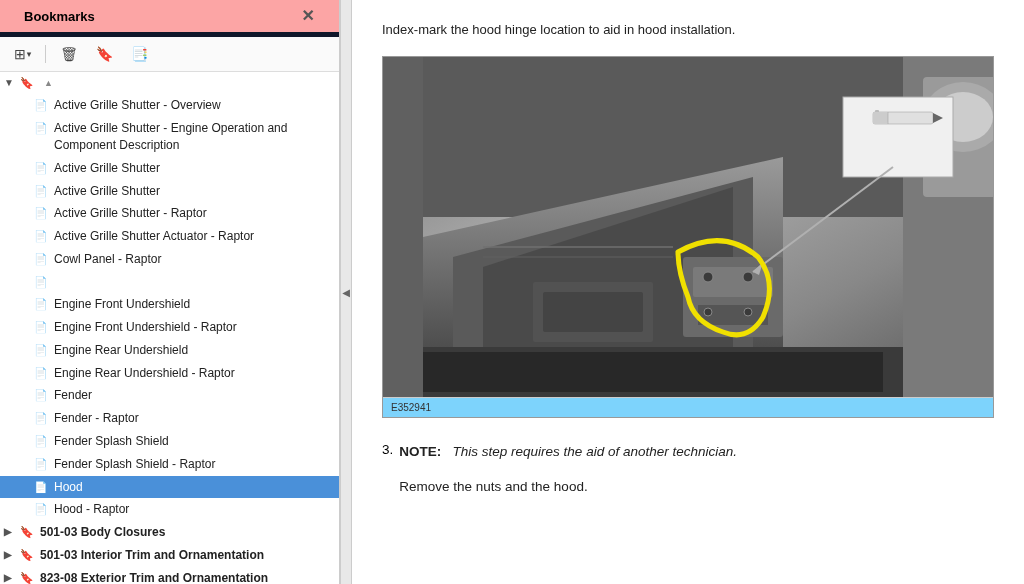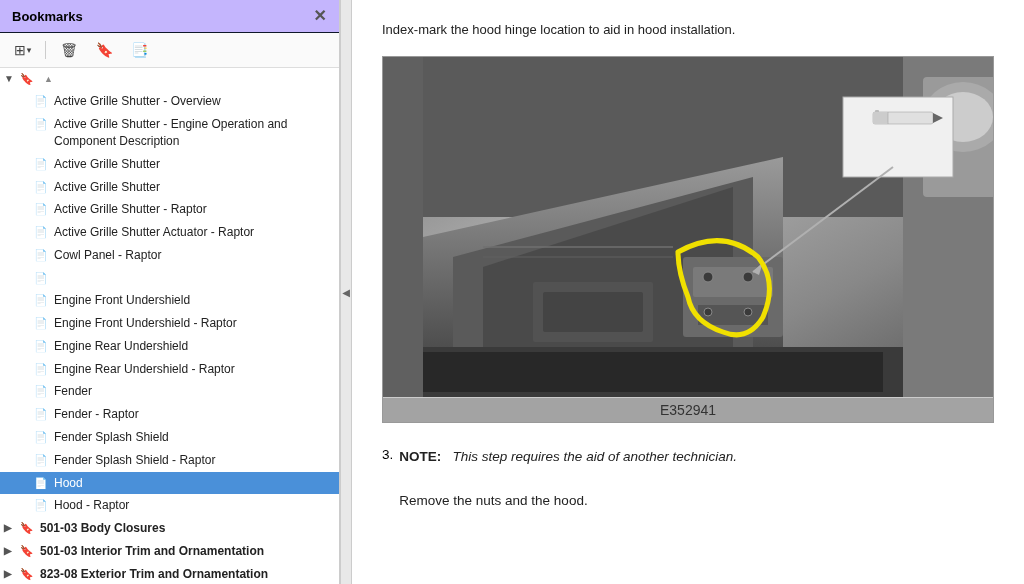--- a/index.html
+++ b/index.html
@@ -13,23 +13,23 @@
       border-right: 1px solid #ccc;
       display: flex;
       flex-direction: column;
       height: 584px;
     }
 
     .sidebar-title-bar {
       display: flex;
       align-items: center;
       justify-content: space-between;
-      padding: 8px 12px;
-      background: #c4b5fd;
-      border-bottom: 1px solid #0f172a;
+      padding: 8px 24px;
+      background: #fca5a5;
+      border-bottom: 5px solid #0f172a;
       font-size: 13px;
       font-weight: 600;
     }
 
     .sidebar-title-bar .close-btn {
       cursor: pointer;
       font-size: 16px;
       color: #555;
       line-height: 1;
     }
@@ -133,31 +133,30 @@
 
     .figure-img-area {
       background: #d0d0d0;
       height: 340px;
       position: relative;
       overflow: hidden;
     }
 
     .figure-caption {
       padding: 4px 8px;
-      font-size: 14px;
+      font-size: 10px;
       color: #333;
-      background: #a3a3a3;
+      background: #7dd3fc;
       border-top: 1px solid #ccc;
-      text-align: center;
     }
 
     .step-note {
       font-size: 13.5px;
       color: #222;
-      margin-bottom: 24px;
+      margin-bottom: 15px;
       line-height: 1.5;
     }
 
     .step-note .note-label {
       font-weight: 700;
     }
 
     .step-note .note-italic {
       font-style: italic;
     }

